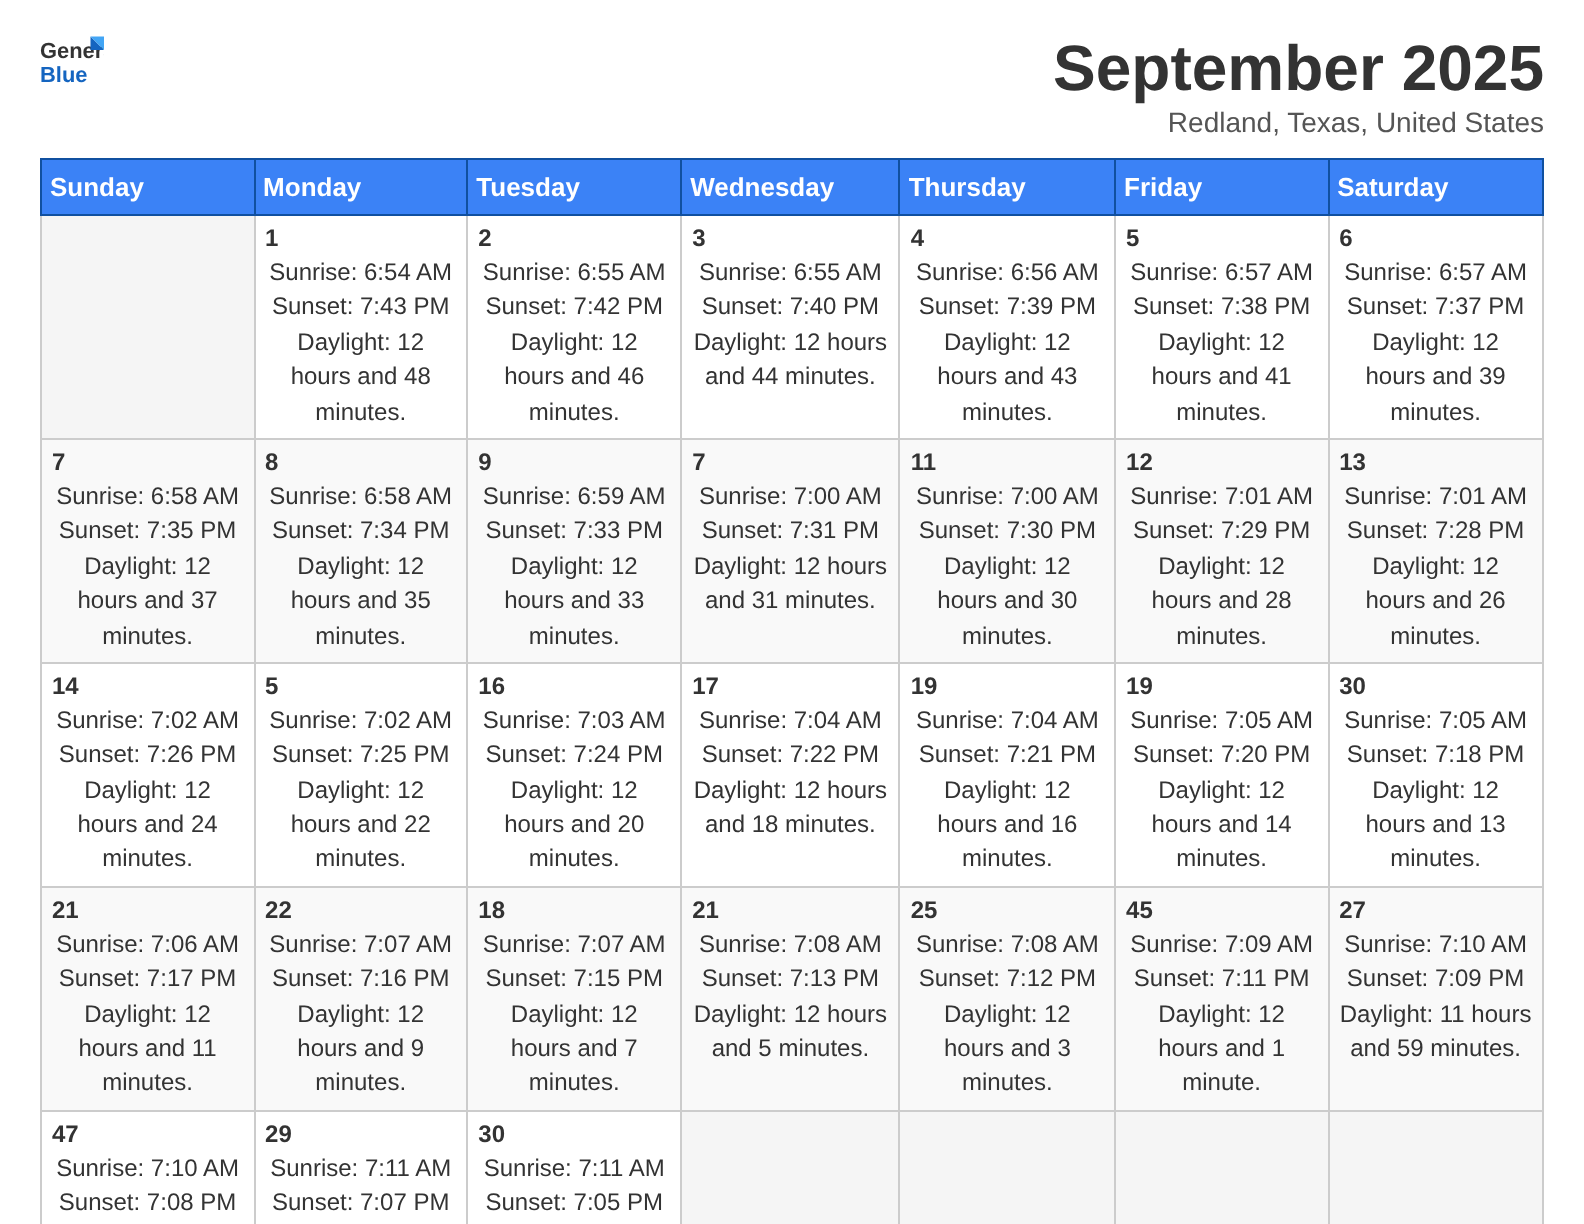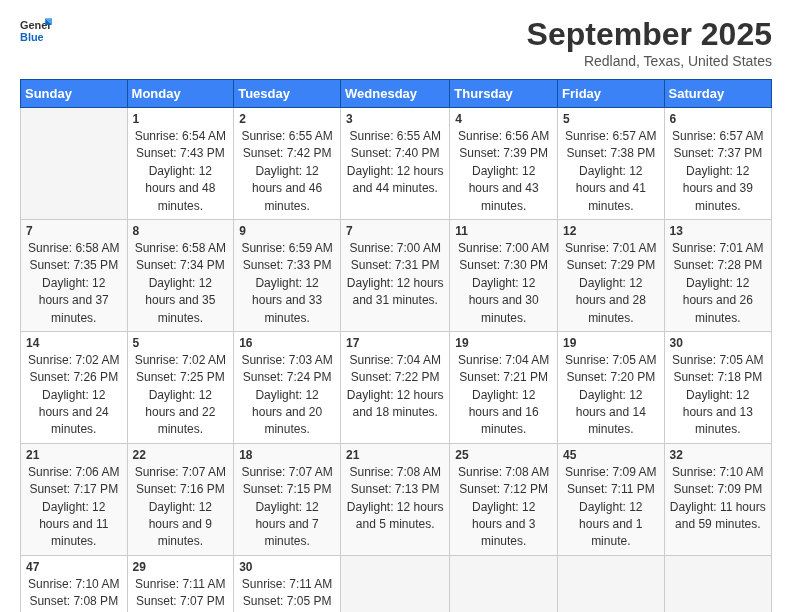--- a/index.html
+++ b/index.html
@@ -225,21 +225,21 @@
           </td>
           <td>
             <span class="day-num">25</span>
             <div class="day-info">Sunrise: 7:08 AM<br>Sunset: 7:12 PM<br>Daylight: 12 hours and 3 minutes.</div>
           </td>
           <td>
             <span class="day-num">45</span>
             <div class="day-info">Sunrise: 7:09 AM<br>Sunset: 7:11 PM<br>Daylight: 12 hours and 1 minute.</div>
           </td>
           <td>
-            <span class="day-num">32</span>
+            <span class="day-num">27</span>
             <div class="day-info">Sunrise: 7:10 AM<br>Sunset: 7:09 PM<br>Daylight: 11 hours and 59 minutes.</div>
           </td>
         </tr>
         <tr>
           <td>
             <span class="day-num">47</span>
             <div class="day-info">Sunrise: 7:10 AM<br>Sunset: 7:08 PM<br>Daylight: 11 hours and 57 minutes.</div>
           </td>
           <td>
             <span class="day-num">29</span>

